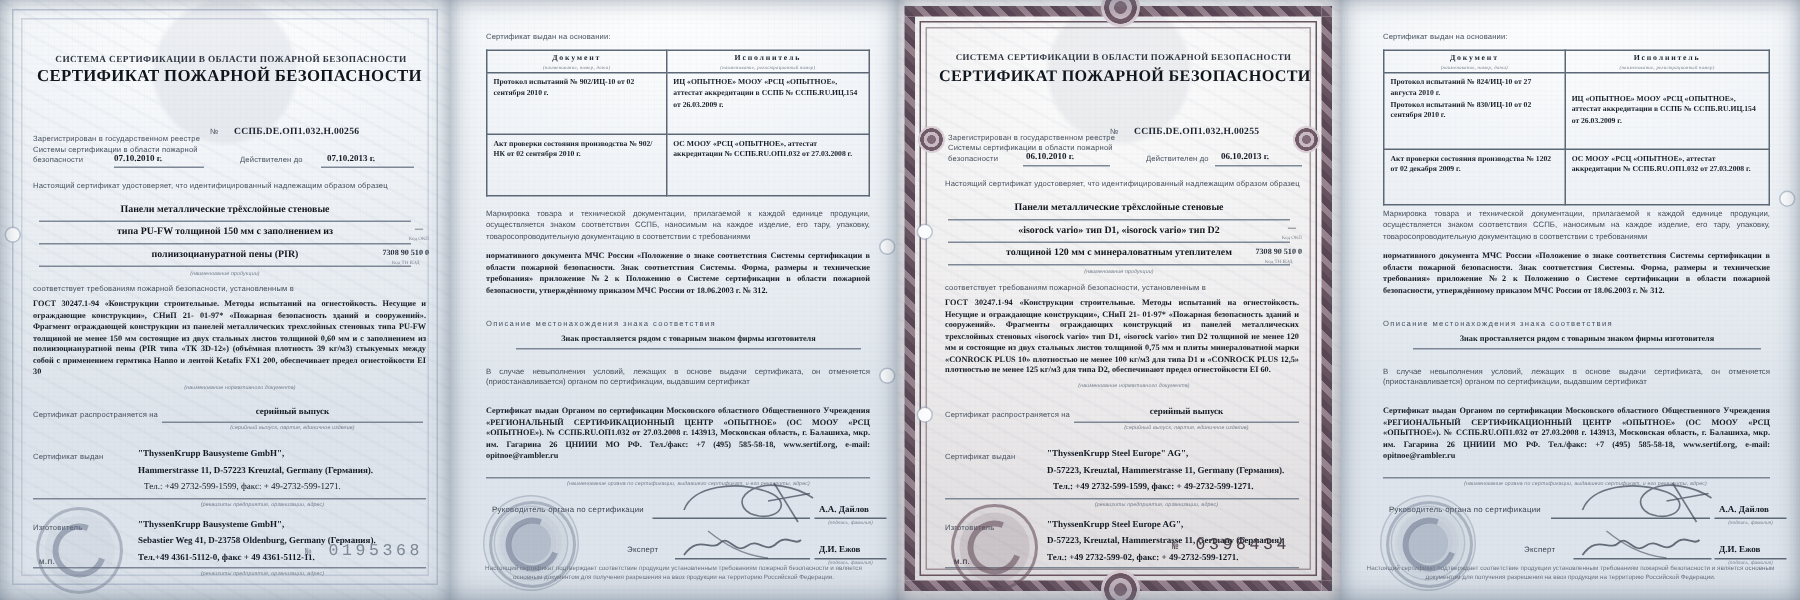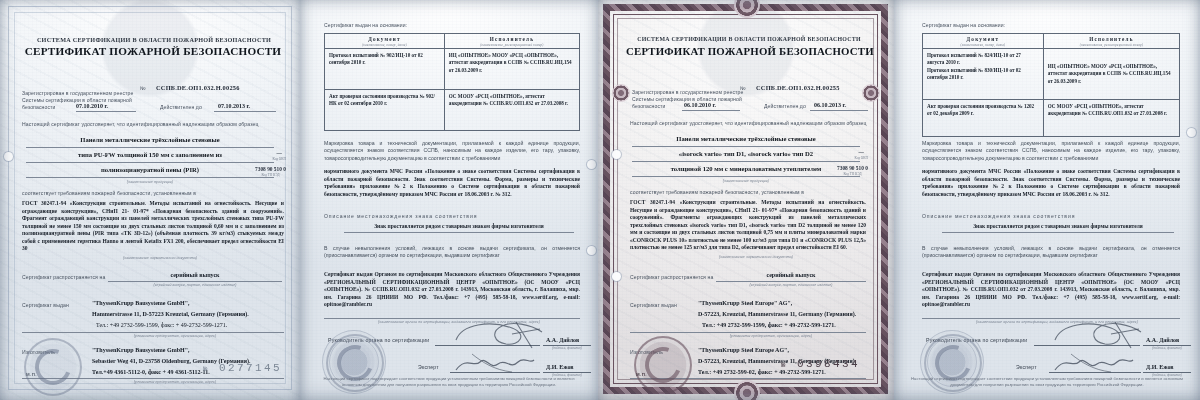--- a/index.html
+++ b/index.html
@@ -199,21 +199,21 @@
           <div class="rule"></div>
         </div>
       <div class="blk tiny" style="left:80px;right:30px;top:380px;">(реквизиты предприятия, организации, адрес)</div>
 
       <div class="logo-ring" style="left:24px;top:338px;">
           <div class="g"></div>
         </div>
       <div class="mp" style="left:26px;top:372px;">М.П.</div>
       <div class="blanknum" style="right:18px;top:362px;">
         <span style="font-size:7px;">№</span>
-        <span>0277145</span>
+        <span>0195368</span>
       </div>
       <div class="hole" style="left:4px;top:152px;"></div>
     </div>
     <div class="edgeshade"></div>
   </div>
 
   <div class="scan p2">
     <div class="paper"></div>
     <div class="grain"></div>
 

